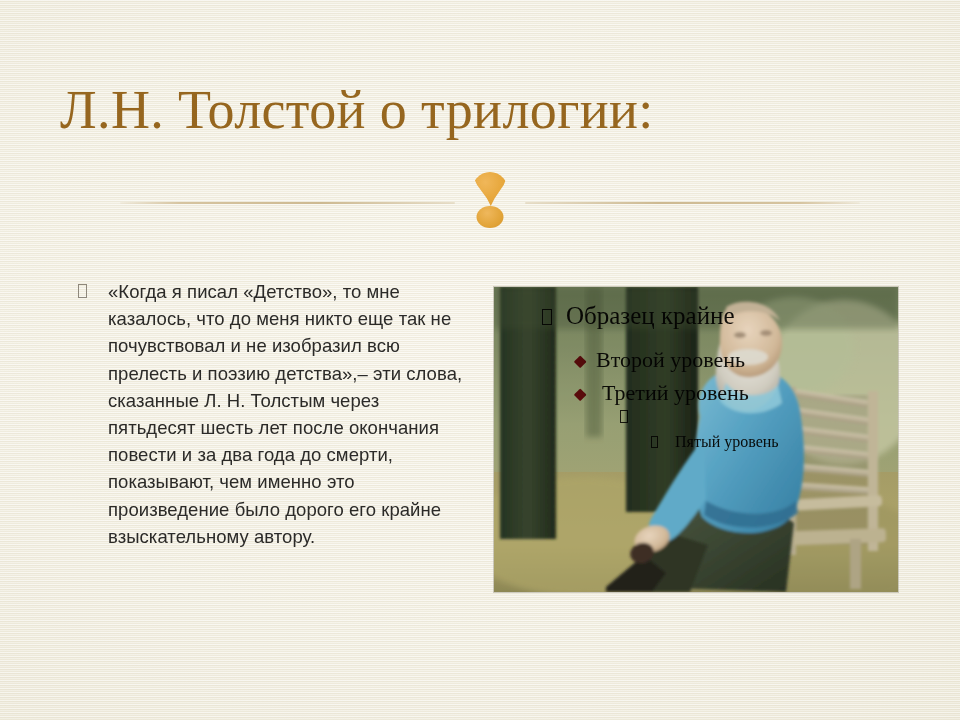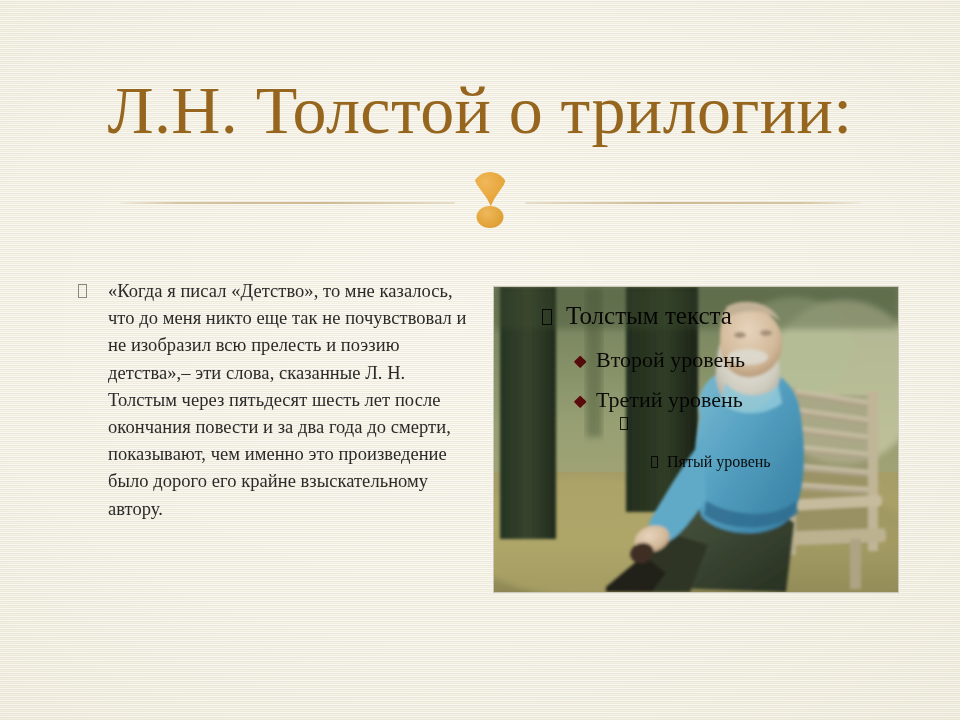--- a/index.html
+++ b/index.html
@@ -37,23 +37,23 @@
         #f7f4e9 0%, #f2efe2 52%, #ece8d8 84%, #e7e2d0 100%);
     box-sizing: border-box;
   }
 
   
   #title {
     position: absolute;
     left: 60px;
     top: 78px;
     width: 840px;
-    text-align: center;
+    text-align: left;
     font-family: "Liberation Serif", serif;
-    font-size: 68px;
+    font-size: 54px;
     line-height: 64px;
     font-weight: normal;
     color: #96661f;
     letter-spacing: 0.4px;
     white-space: nowrap;
   }
 
   
   #divider {
     position: absolute;
@@ -138,21 +138,21 @@
   .bullet-marker .box {
     display: inline-block;
     width: 7px;
     height: 12px;
     border: 1px solid #8d8madjust;
     border: 1px solid #8e887c;
     vertical-align: -2px;
   }
   #body-text {
     flex: 1 1 auto;
-    font-family: Liberation Serif, serif;
+    font-family: Liberation Sans, sans-serif;
     font-size: 18.5px;
     line-height: 27.2px;
     color: #2b2a28;
     text-align: left;
     letter-spacing: 0.05px;
   }
 
   
   #picture {
     position: absolute;
@@ -181,29 +181,29 @@
   .ph-txt  { flex: 0 0 auto; white-space: nowrap; }
 
   .ph-l1 { margin-left: 22px; }
   .ph-l1 .ph-mark { width: 26px; font-size: 17px; color: #221f1a; }
   .ph-l1 .ph-txt  { font-size: 25px; line-height: 34px; margin-left: 14px; }
 
   .ph-l2 { margin-left: 60px; margin-top: 11px; }
   .ph-l2 .ph-mark { width: 20px; font-size: 15px; color: #a1121b; }
   .ph-l2 .ph-txt  { font-size: 22px; line-height: 31px; margin-left: 12px; }
 
-  .ph-l3 { margin-left: 60px; margin-top: 9px; }
+  .ph-l3 { margin-left: 60px; margin-top: 2px; gap: 6px; }
   .ph-l3 .ph-mark { width: 20px; font-size: 15px; color: #a1121b; }
   .ph-l3 .ph-txt  { font-size: 22px; line-height: 31px; margin-left: 12px; }
 
   .ph-l4 { margin-left: 108px; margin-top: 2px; }
   .ph-l4 .ph-mark { width: 16px; font-size: 12px; color: #2a2620; }
   .ph-l4 .ph-txt  { font-size: 18px; line-height: 26px; margin-left: 10px; }
 
-  .ph-l5 { margin-left: 140px; margin-top: 17px; }
+  .ph-l5 { margin-left: 140px; margin-top: 4px; gap: 8px; }
   .ph-l5 .ph-mark { width: 14px; font-size: 11px; color: #2a2620; }
   .ph-l5 .ph-txt  { font-size: 16px; line-height: 24px; margin-left: 9px; }
 
   .glyphbox {
     display: inline-block;
     border: 1px solid currentColor;
     vertical-align: -1px;
   }
   .ph-l1 .glyphbox { width: 8px;  height: 14px; }
   .ph-l4 .glyphbox { width: 6px;  height: 11px; }
@@ -370,21 +370,21 @@
         <path d="M232 96 C244 112 272 112 284 98 L288 116 C270 130 240 130 226 114 Z" fill="#8fcfe3" opacity="0.9"></path>
       </g>
 
       <rect x="0" y="0" width="404" height="305" fill="#6b6a4a" opacity="0.07"></rect>
     </svg>
 
     <div id="ph-overlay">
 
       <div class="ph-row ph-l1">
         <span class="ph-mark"><span class="glyphbox"></span></span>
-        <span class="ph-txt">Толстым текста</span>
+        <span class="ph-txt">Образец крайне</span>
       </div>
 
       <div class="ph-row ph-l2">
         <span class="ph-mark"><span class="diamond"></span></span>
         <span class="ph-txt">Второй уровень</span>
       </div>
 
       <div class="ph-row ph-l3">
         <span class="ph-mark"><span class="diamond"></span></span>
         <span class="ph-txt">Третий уровень</span>

